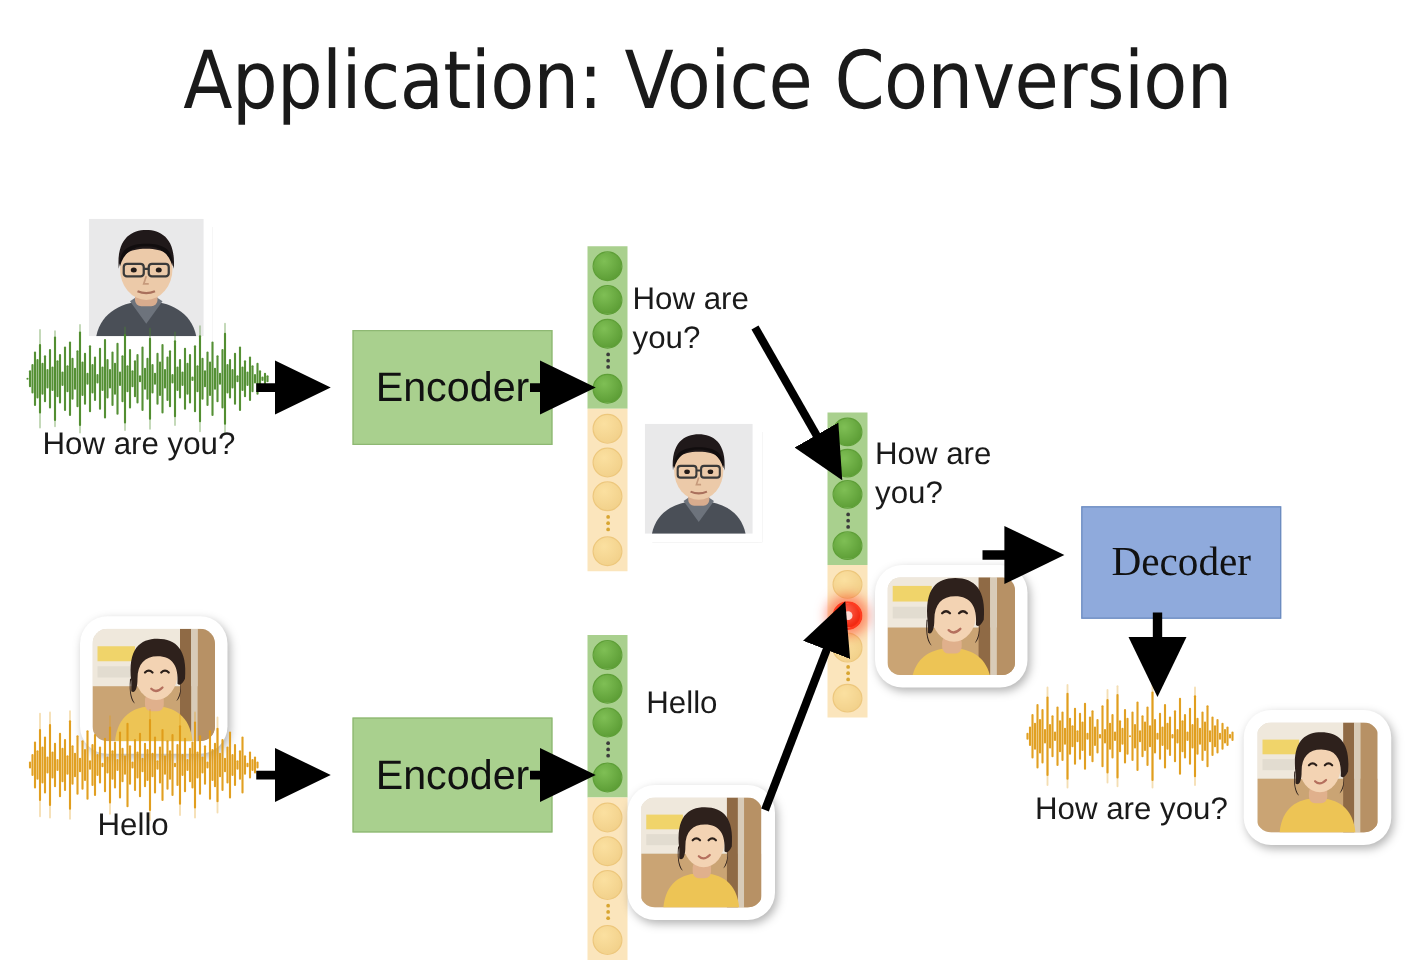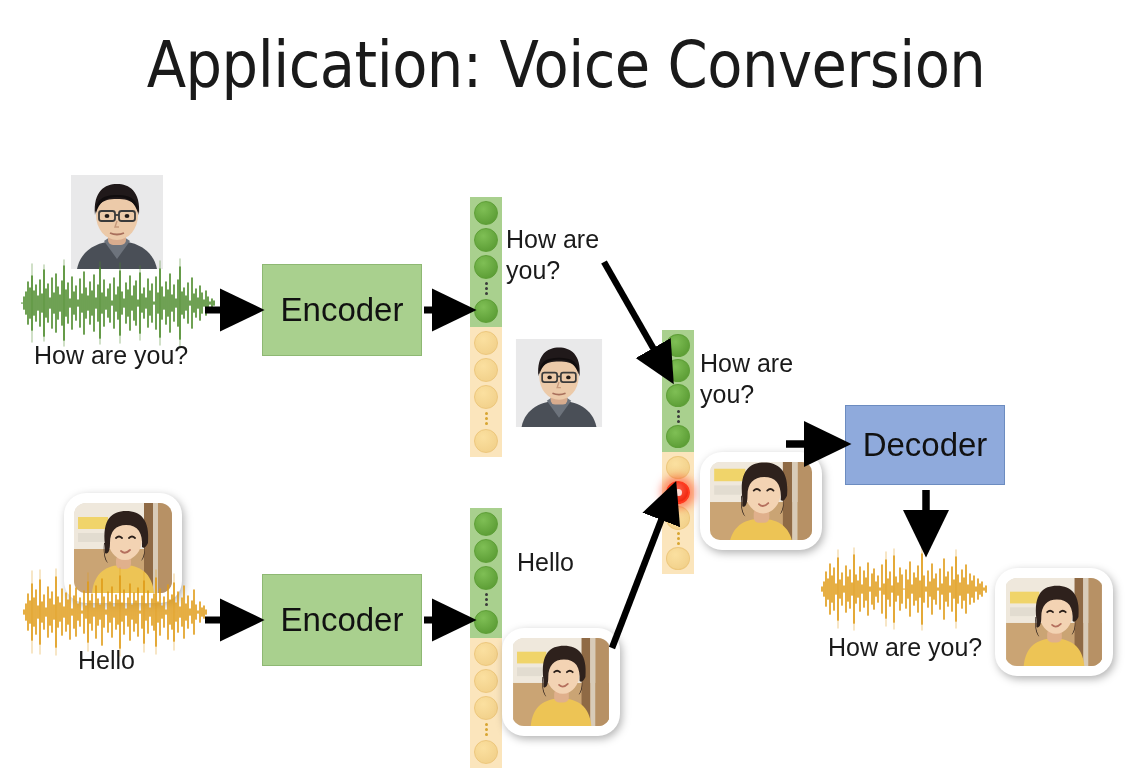--- a/index.html
+++ b/index.html
@@ -41,32 +41,34 @@
   
   .proc-box {
     position: absolute;
     display: flex;
     align-items: center;
     justify-content: center;
     font-size: 33px;
     font-weight: 400;
     color: #111;
     box-sizing: border-box;
+    margin-left: 20px;
   }
   .proc-encoder {
     background: #A9D08E;
     border: 1.5px solid #8EB873;
     width: 160px;
     height: 92px;
   }
   .proc-decoder {
     background: #8FAADC;
     border: 1.5px solid #6C8CC0;
     width: 160px;
-    height: 80px;
+    height: 90px;
+    font-family: Liberation Serif, serif;
   }
 
   
   .vec-col {
     position: absolute;
     width: 32px;
     display: flex;
     flex-direction: column;
     align-items: center;
     box-sizing: border-box;

